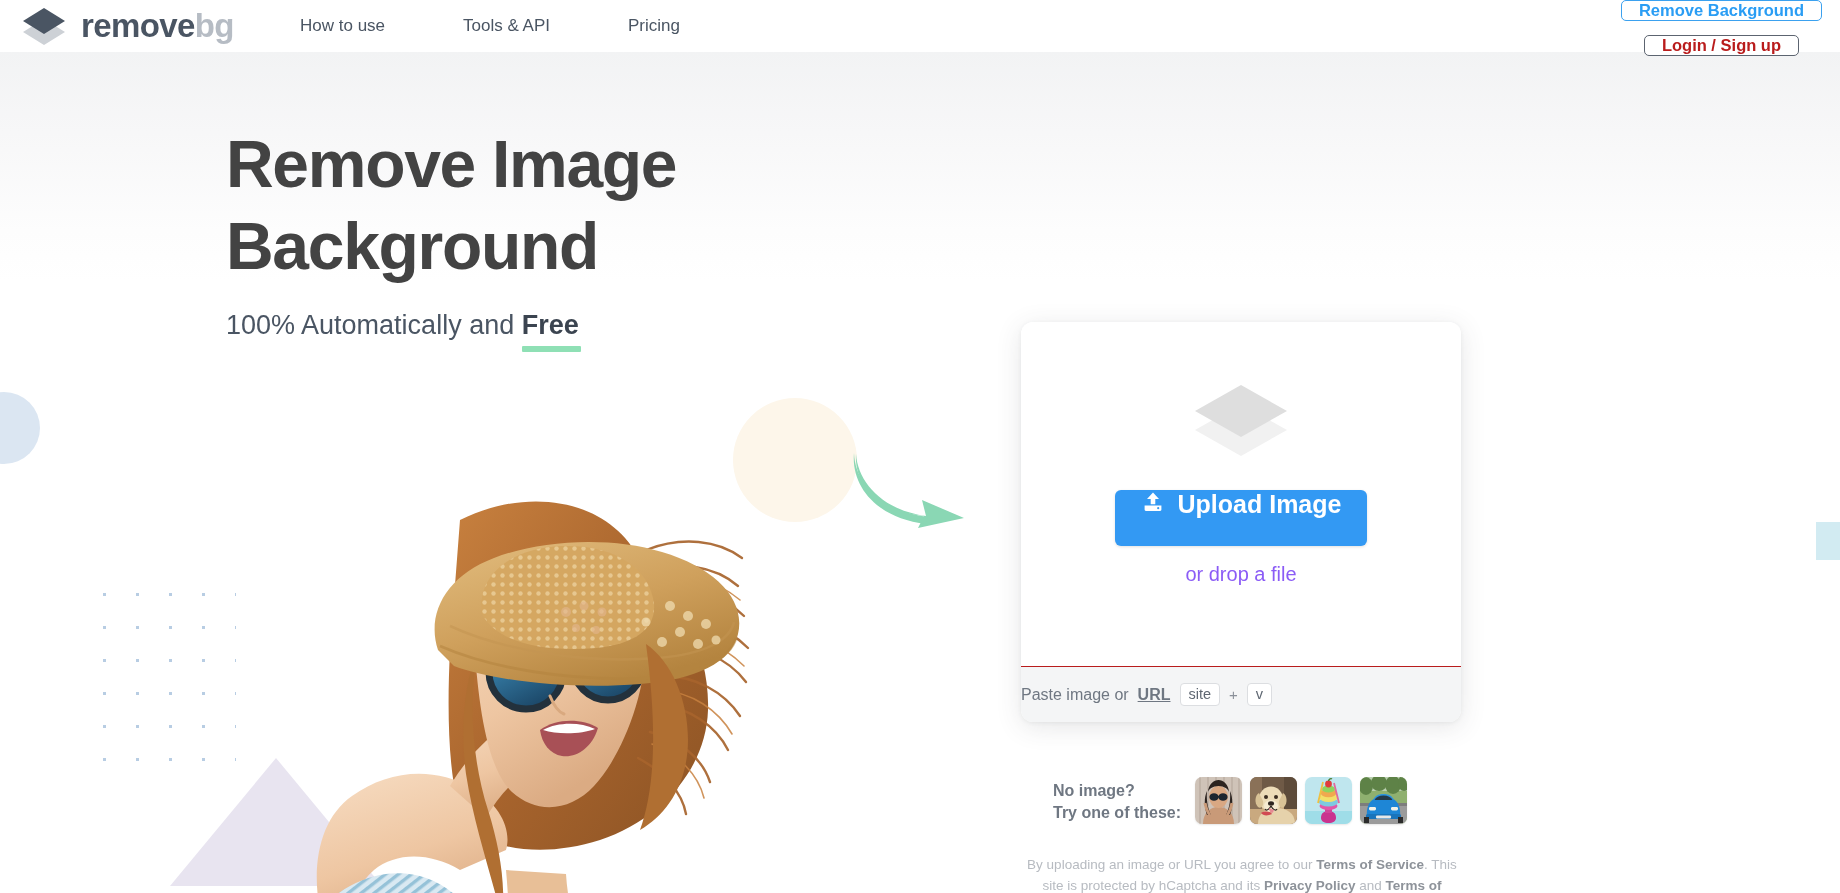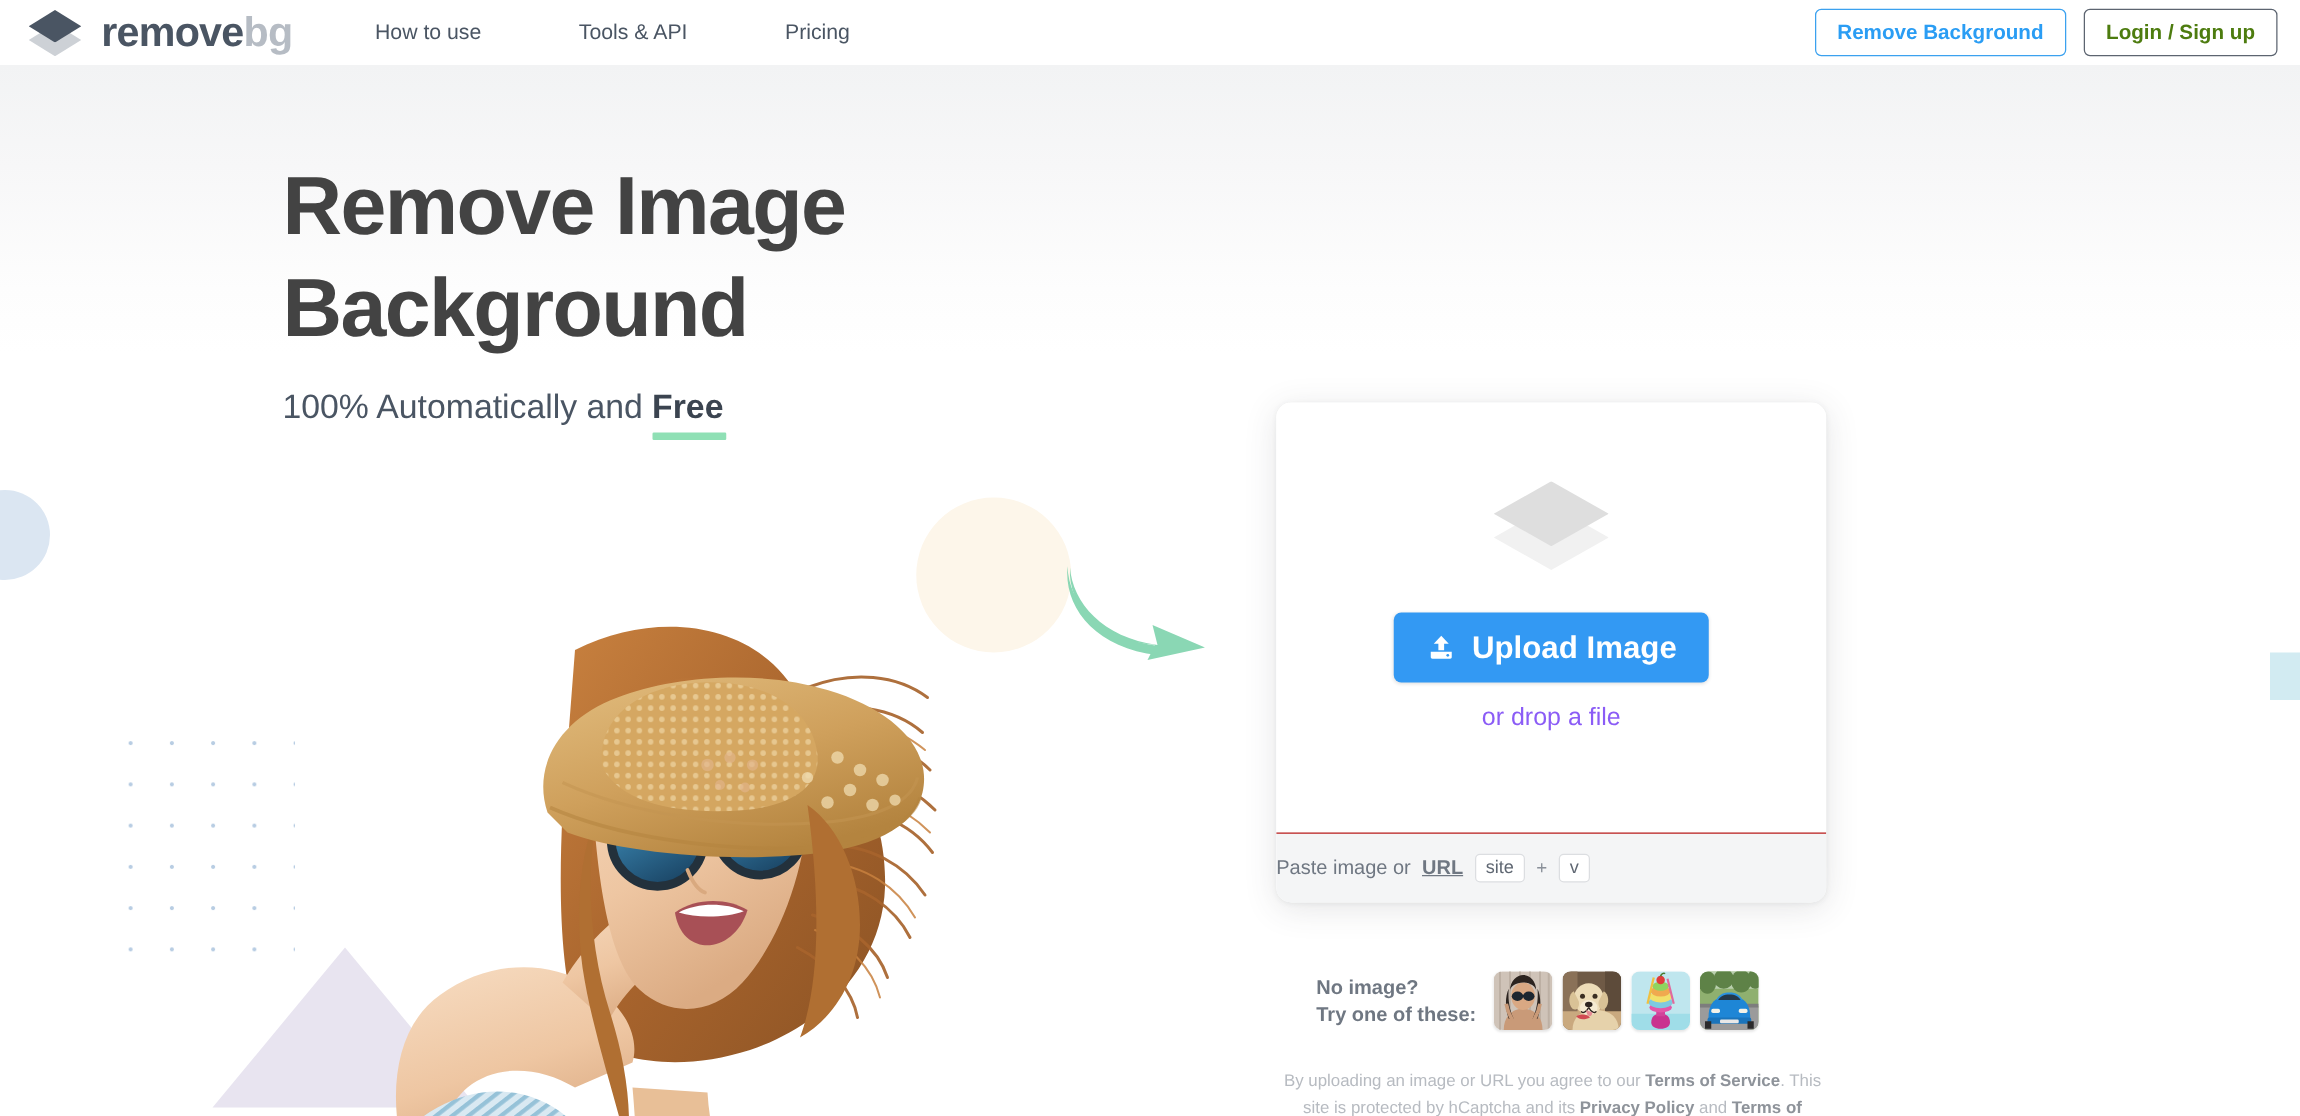--- a/index.html
+++ b/index.html
@@ -57,30 +57,30 @@
   }
   .nav-link {
     color:#4a5563; font-size:17px; font-weight:400;
     text-decoration:none; cursor:pointer; white-space:nowrap;
   }
   .nav-sp-1 { margin-right:78px; }
   .nav-sp-2 { margin-right:78px; }
 
   #header-actions {
     position:absolute; right:18px; top:0; height:52px;
-    display:flex; align-items:center; gap:14px;
+    display:flex; align-items:center; gap:14px;flex-direction:column;
   }
   .hdr-btn {
     height:38px; border-radius:5px; background:#fff;
     display:flex; align-items:center; justify-content:center;
     font-size:16.5px; font-weight:700; cursor:pointer;
     padding:0 17px; white-space:nowrap;
   }
   #btn-remove-bg { border:1px solid #3ba1ef; color:#2a9df4; }
-  #btn-login { border:1px solid #5c6470; color:#4d7c0f; }
+  #btn-login { border:1px solid #5c6470; color:#b91c1c; }
 
   
   #hero-grad {
     position:absolute; top:52px; left:0;
     width:1840px; height:230px;
     background:linear-gradient(to bottom,#f2f3f4 0%, #f7f7f8 35%, #fdfdfd 78%, #ffffff 100%);
     z-index:1;
   }
 
   
@@ -155,21 +155,21 @@
   }
   #stack-icon { width:96px; height:70px; position:relative; margin-bottom:35px; }
   .stack-d { position:absolute; left:50%; width:92px; height:52px; transform:translateX(-50%); }
   .stack-top { top:0; background:#dedede; clip-path:polygon(50% 0%,100% 50%,50% 100%,0% 50%); }
   .stack-bot { top:19px; background:#f1f1f1; clip-path:polygon(50% 0%,100% 50%,50% 100%,0% 50%); }
 
   #upload-button {
     height:56px; min-width:240px; padding:0 26px;
     background:#3399f3; border:none; border-radius:6px;
     color:#fff; font-size:25px; font-weight:700;
-    display:flex; align-items:center; justify-content:center; gap:13px;
+    display:flex; justify-content:center; gap:13px;
     cursor:pointer; font-family:"Liberation Sans", sans-serif;
     box-shadow:0 1px 3px rgba(0,0,0,0.12);
   }
   #upload-icon { width:24px; height:24px; flex:0 0 auto; }
   #drop-hint { margin-top:17px; font-size:20px; color:#8b5cf6; }
 
   #paste-bar {
     height:56px; background:#f4f5f6;
     border-top:1px solid #b91c1c;
     display:flex; align-items:center; justify-content:flex-start; gap:9px;

